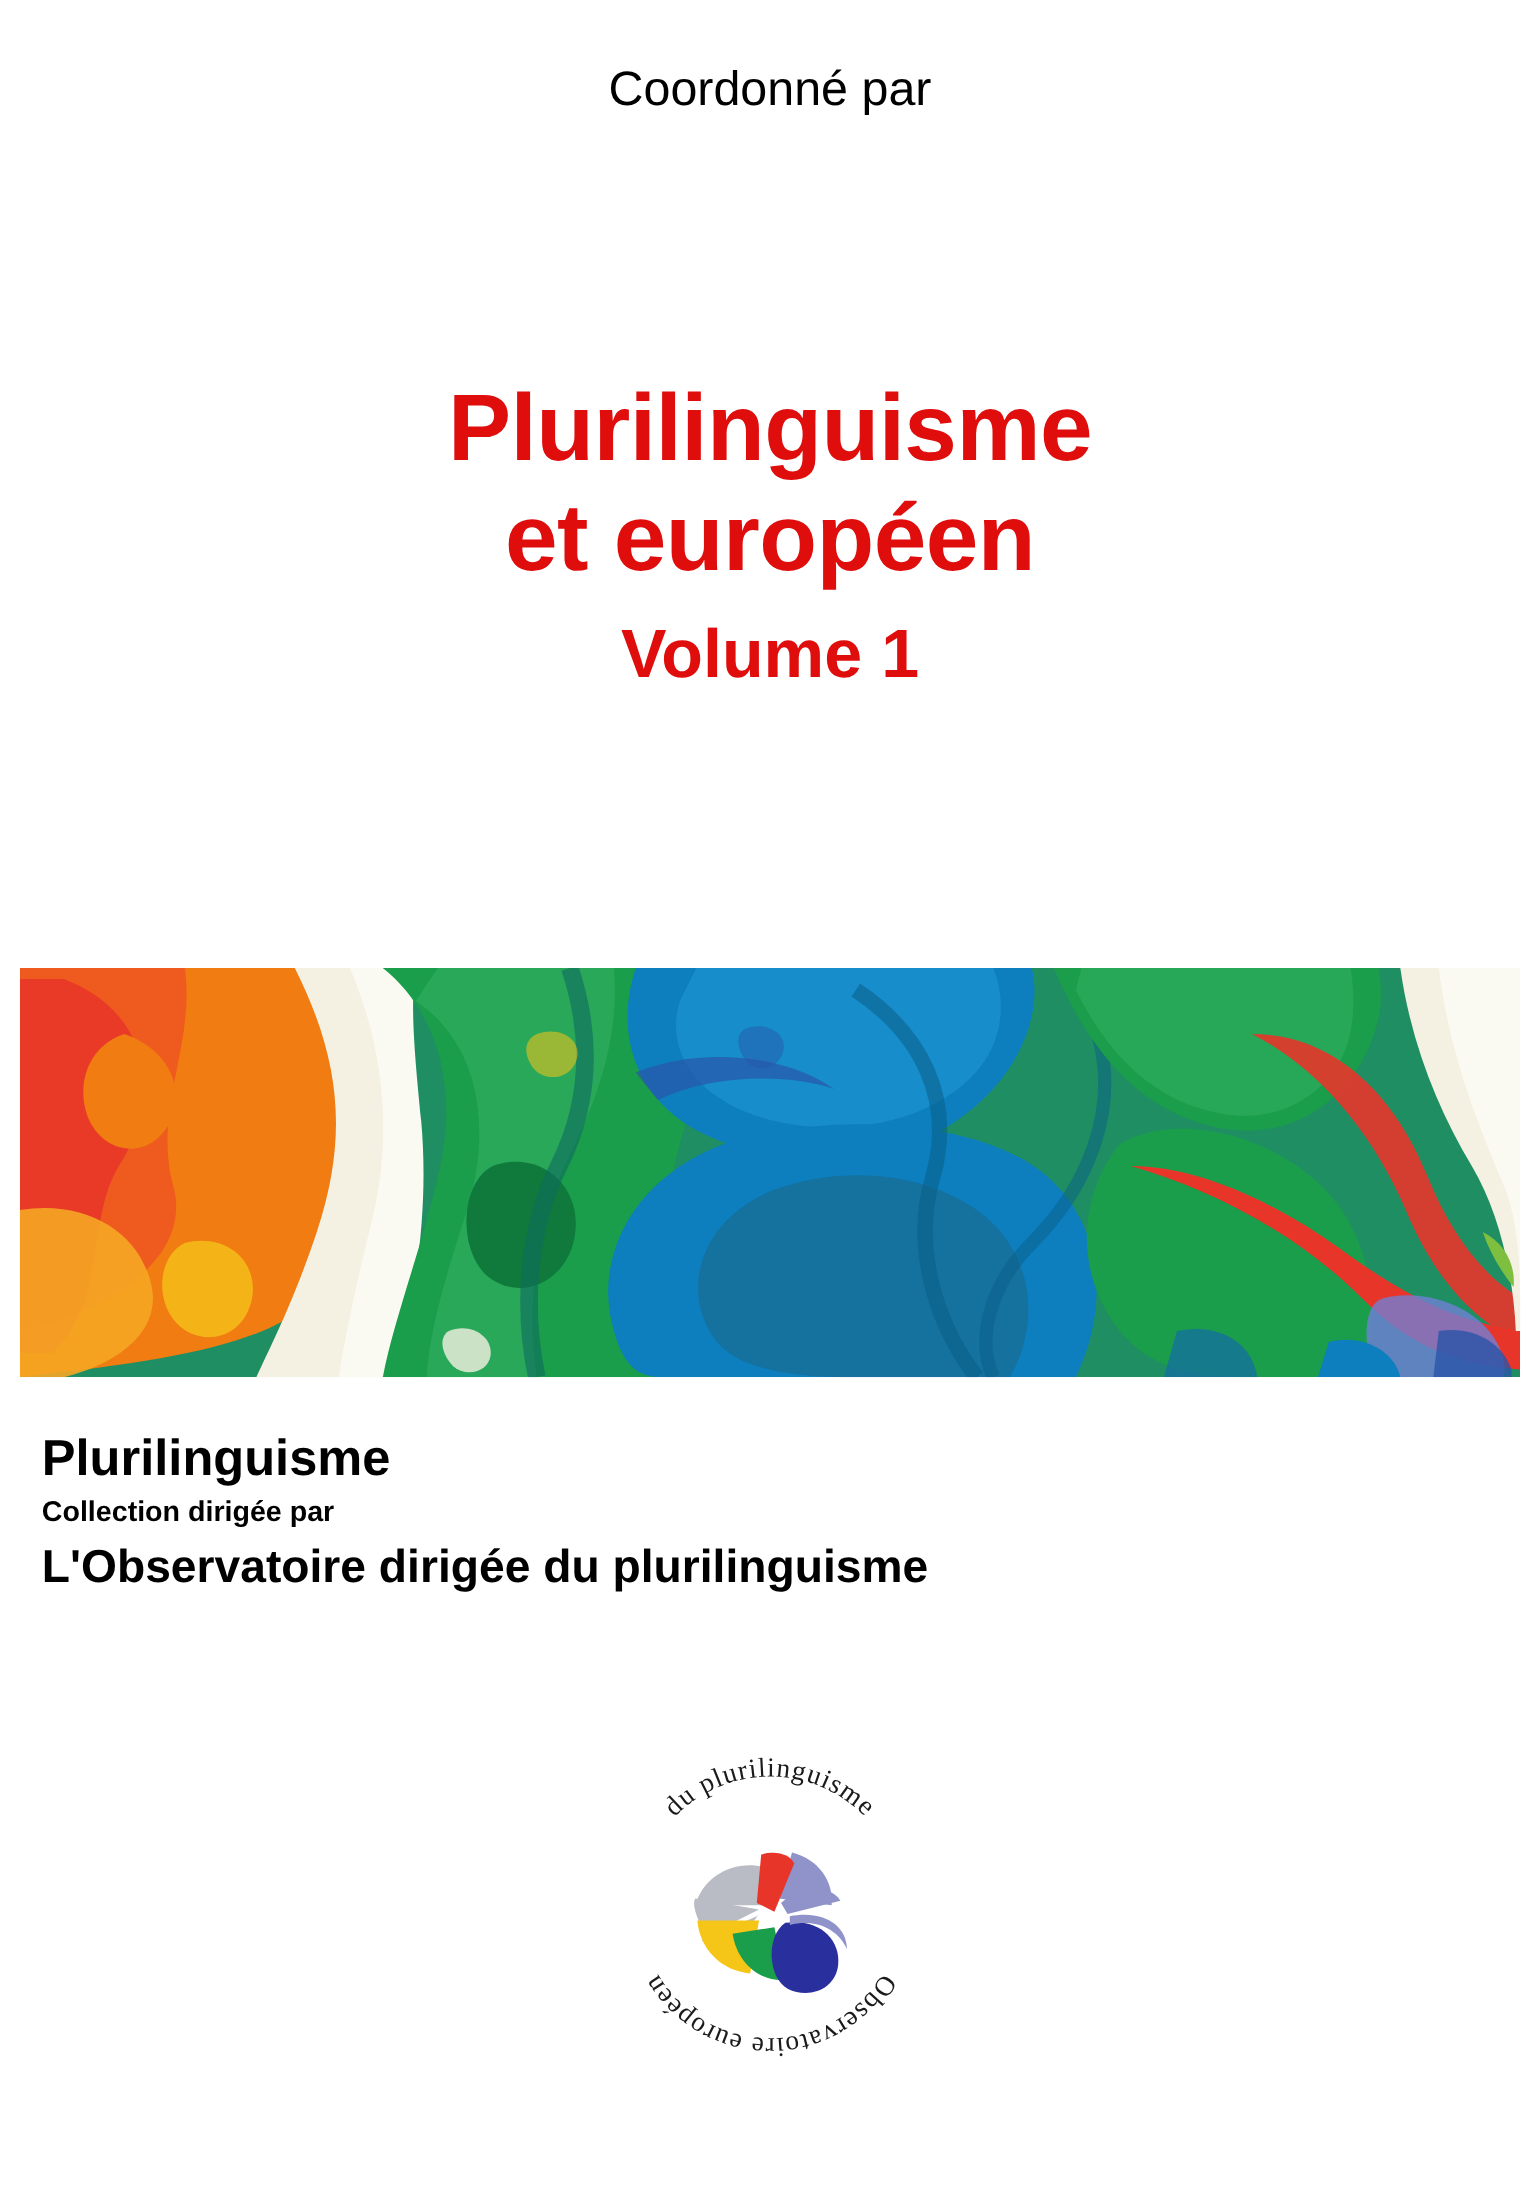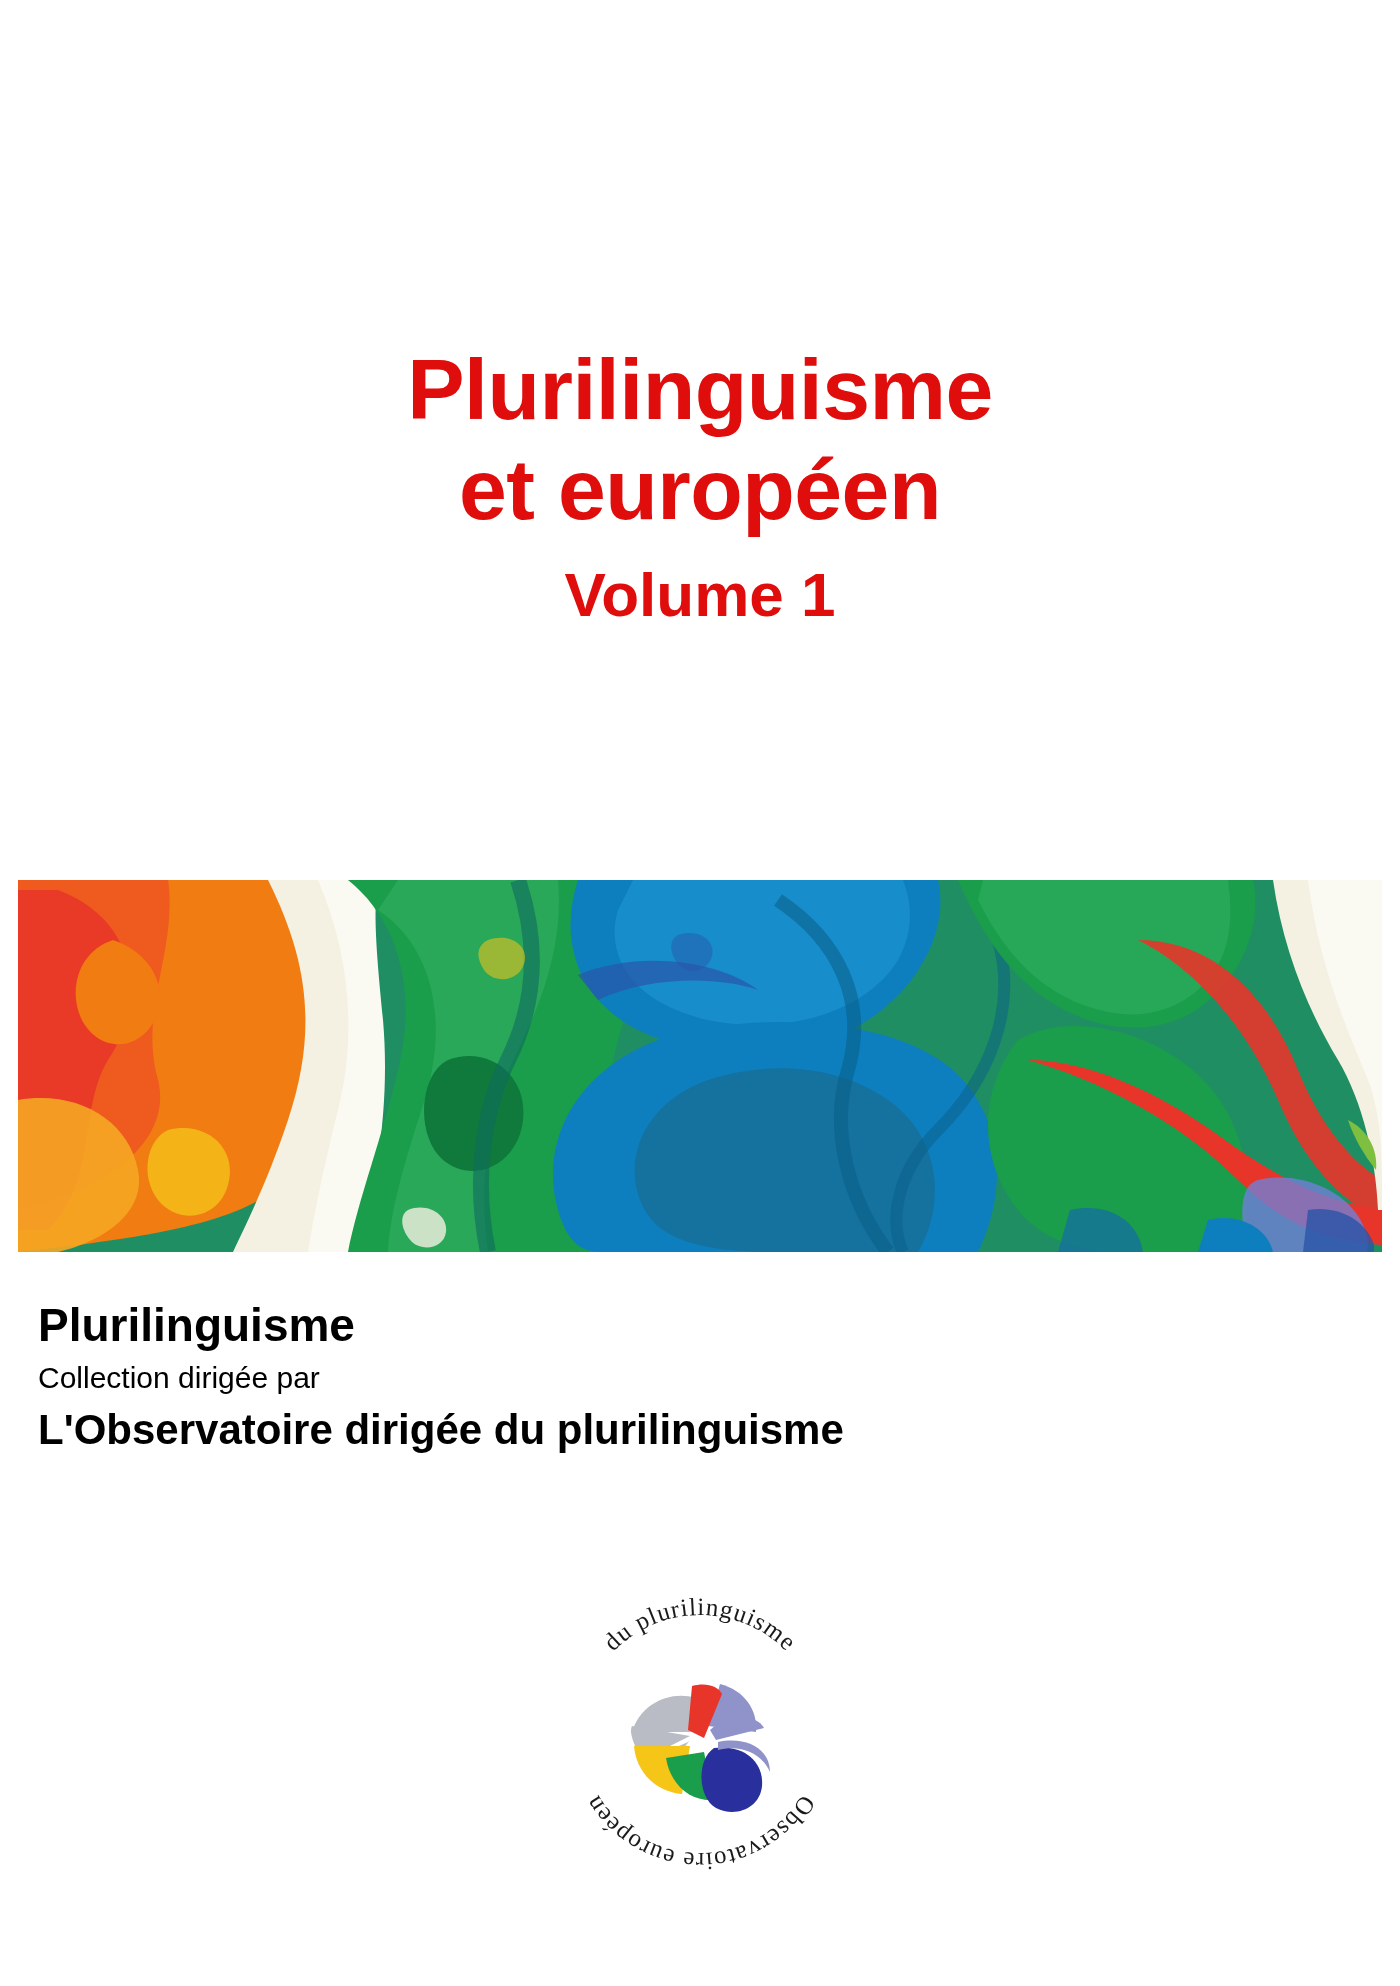--- a/index.html
+++ b/index.html
@@ -75,22 +75,22 @@
     left: 38px;
     width: 1300px;
     color: #000000;
   }
   .collection .series-name {
     font-size: 46px;
     font-weight: bold;
     line-height: 1.12;
   }
   .collection .directed-by {
-    font-size: 30px;
-    font-weight: 400;
+    font-size: 26px;
+    font-weight: 700;
     line-height: 1.3;
     margin-top: 6px;
   }
   .collection .org-name {
     font-size: 42px;
     font-weight: bold;
     line-height: 1.18;
     margin-top: 8px;
   }
 
@@ -109,20 +109,21 @@
     height: 330px;
   }
   .logo svg { display: block; }
 </style>
 </head>
 <body>
 
 <div class="cover">
 
   <div class="editors">
+    <span class="line1">Coordonné par</span>
   </div>
 
   <div class="title-block" style="color: rgb(224, 13, 13);">
     <div class="title-main">
       <div>Plurilinguisme</div>
       <div>et européen</div>
     </div>
     <div class="title-volume">Volume 1</div>
   </div>
 

